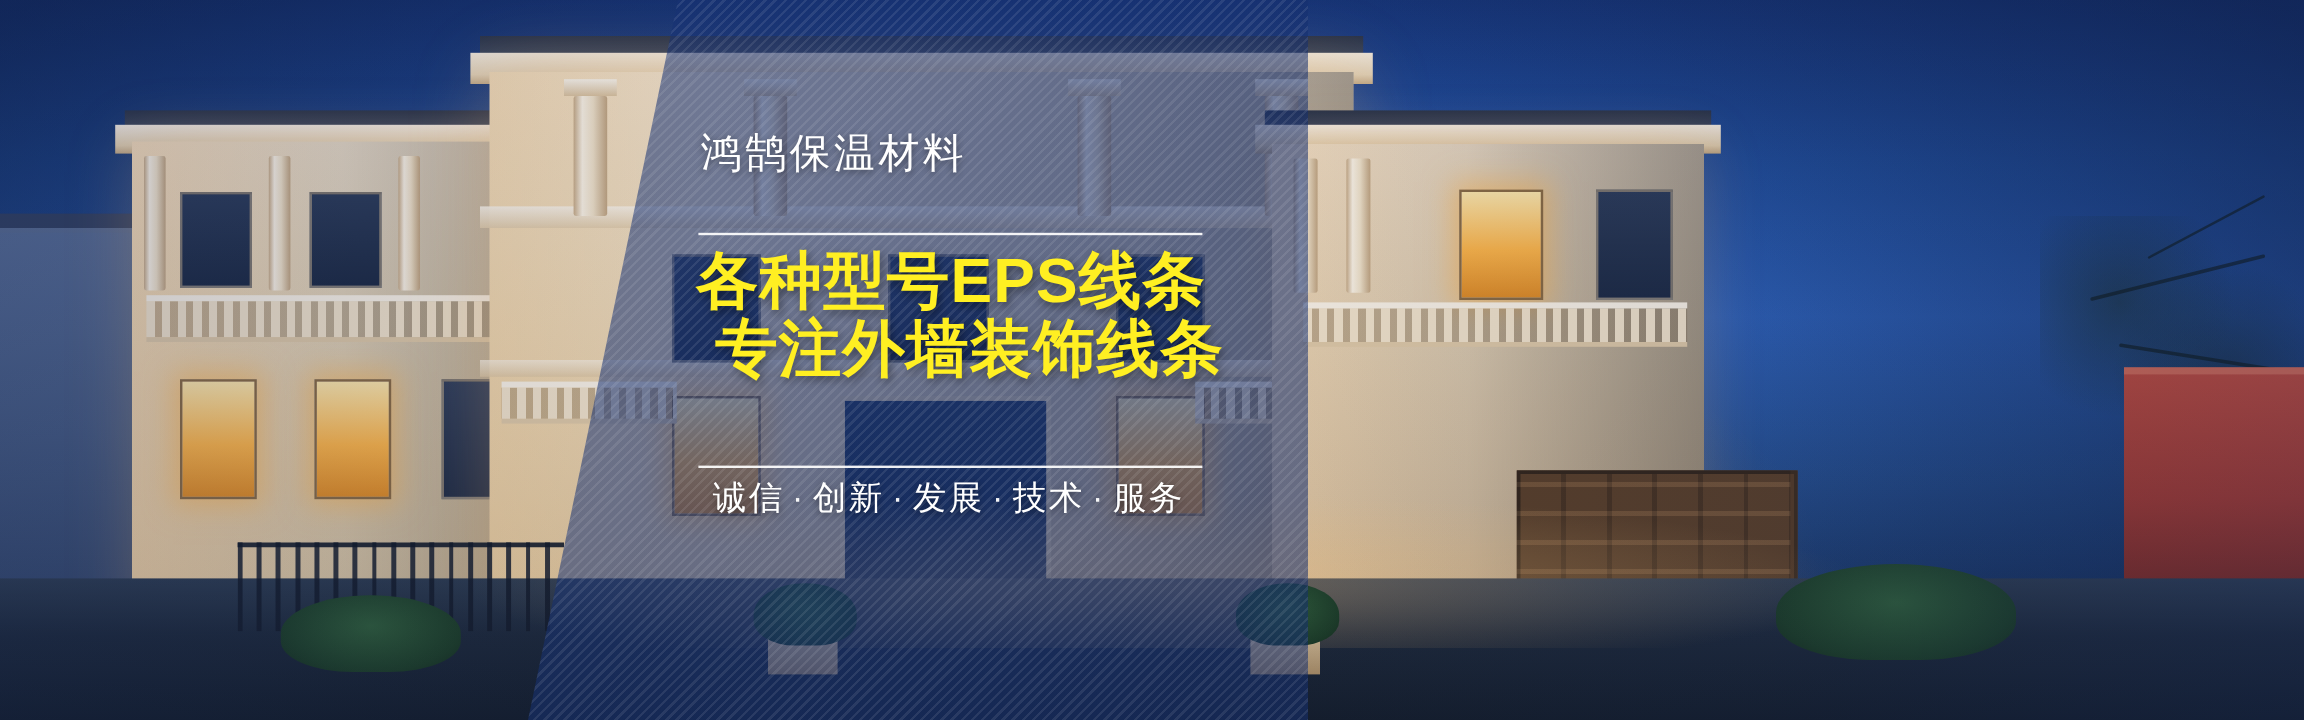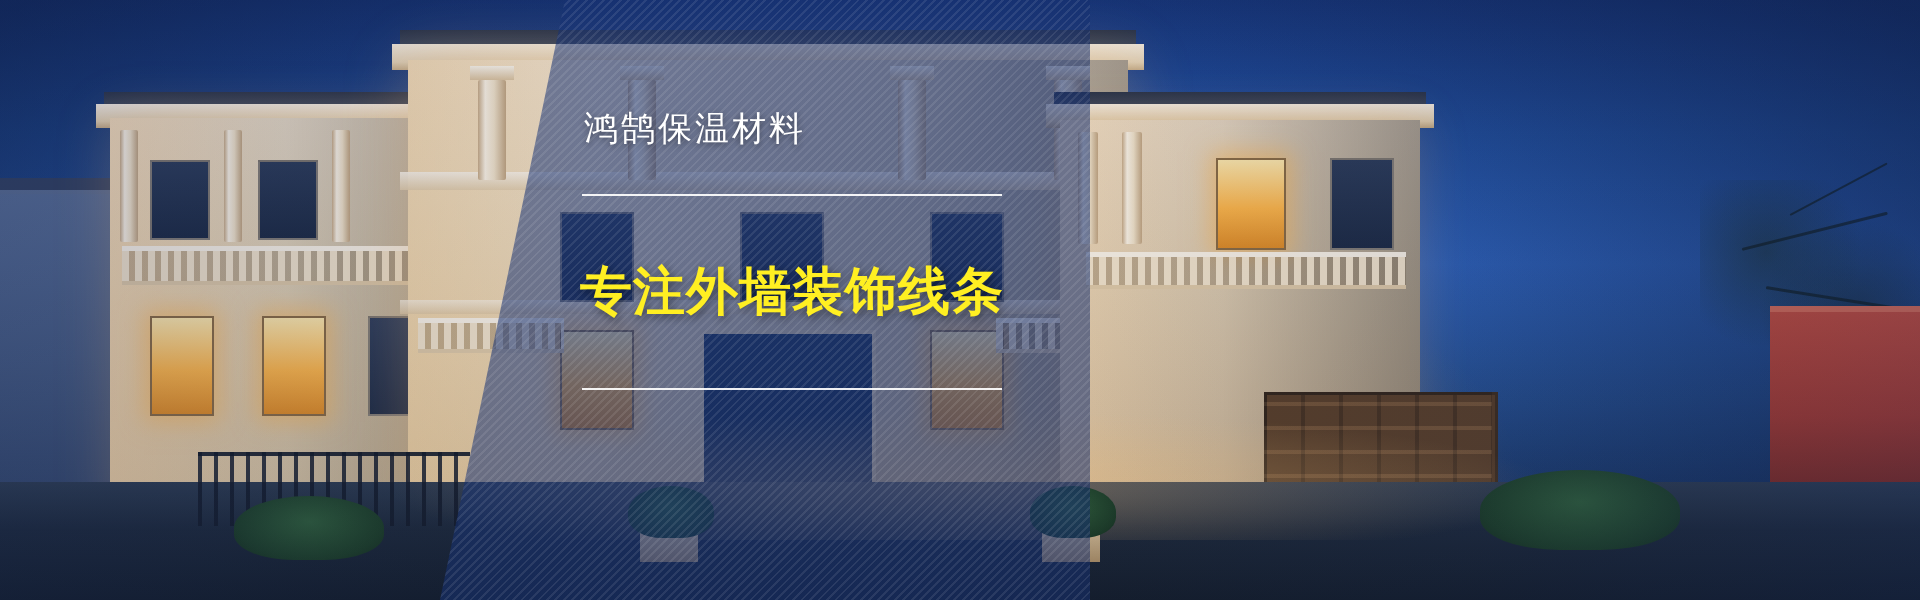--- a/index.html
+++ b/index.html
@@ -236,21 +236,21 @@
   .rule-bot{top:388px;}
 
   .headline{
     position:absolute;left:18px;
     font-size:52px;line-height:1.12;letter-spacing:1px;
     font-weight:700;color:#ffef22;
     text-shadow:2px 3px 8px rgba(0,0,0,.45);
     white-space:nowrap;
   }
   .headline-1{top:206px;}
-  .headline-2{top:262px;}
+  .headline-2{top:262px;margin-left:16px;}
 
   .tagline{
     position:absolute;left:32px;top:396px;
     font-size:28px;letter-spacing:2px;
     color:#ffffff;font-weight:400;
     text-shadow:0 2px 6px rgba(0,0,0,.45);
     white-space:nowrap;
   }
   .tagline .sep{padding:0 6px;opacity:.95;}
 </style>
@@ -343,20 +343,24 @@
   </div>
 
   <div class="overlay-panel"></div>
 
   <div class="copy">
 
     <div class="brand">鸿鹄保温材料</div>
 
     <div class="rule rule-top"></div>
 
+    <div class="headline headline-1">各种型号EPS线条</div>
 
     <div class="headline headline-2">专注外墙装饰线条</div>
 
     <div class="rule rule-bot"></div>
 
+    <div class="tagline">
+      <span>诚信</span><span class="sep">·</span><span>创新</span><span class="sep">·</span><span>发展</span><span class="sep">·</span><span>技术</span><span class="sep">·</span><span>服务</span>
+    </div>
 
   </div>
 </div>
 
 </body></html>

